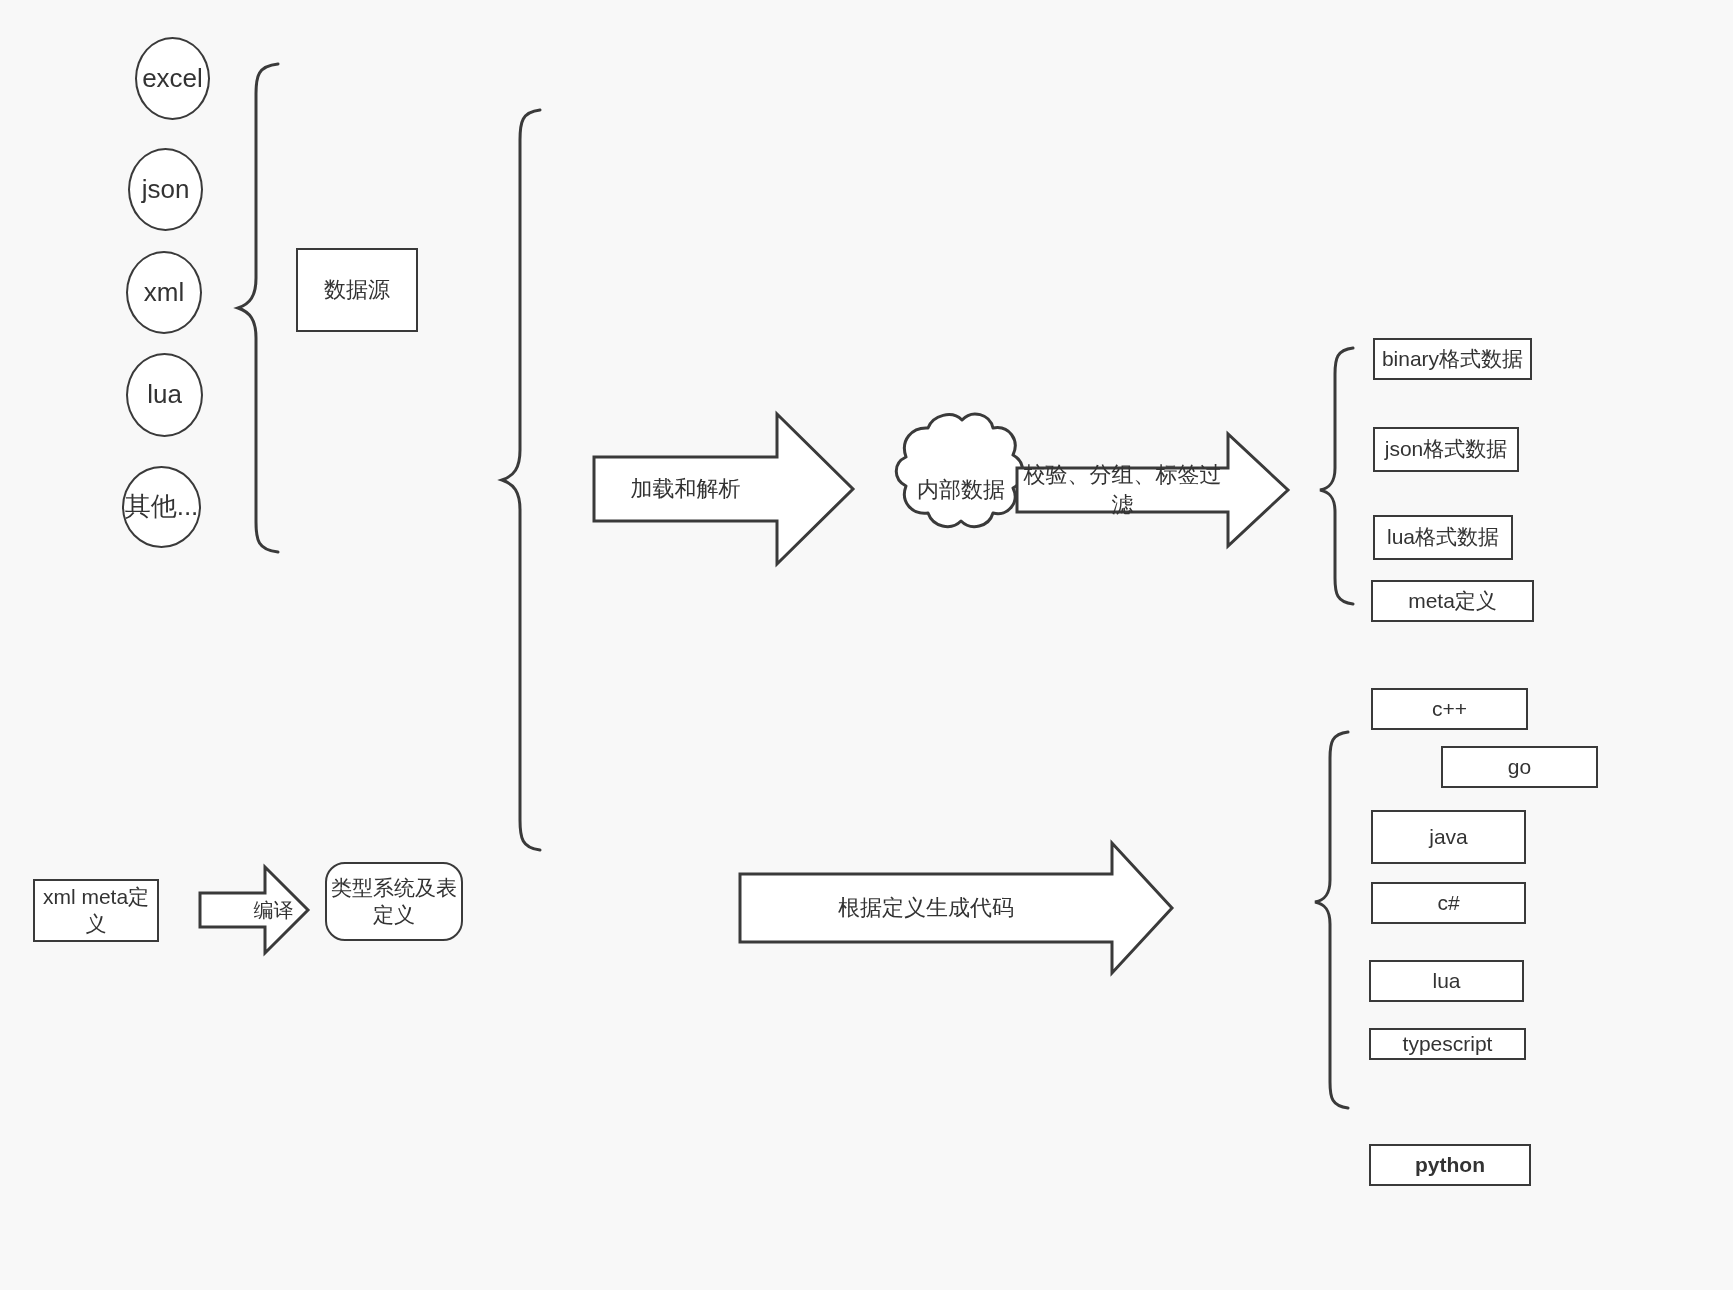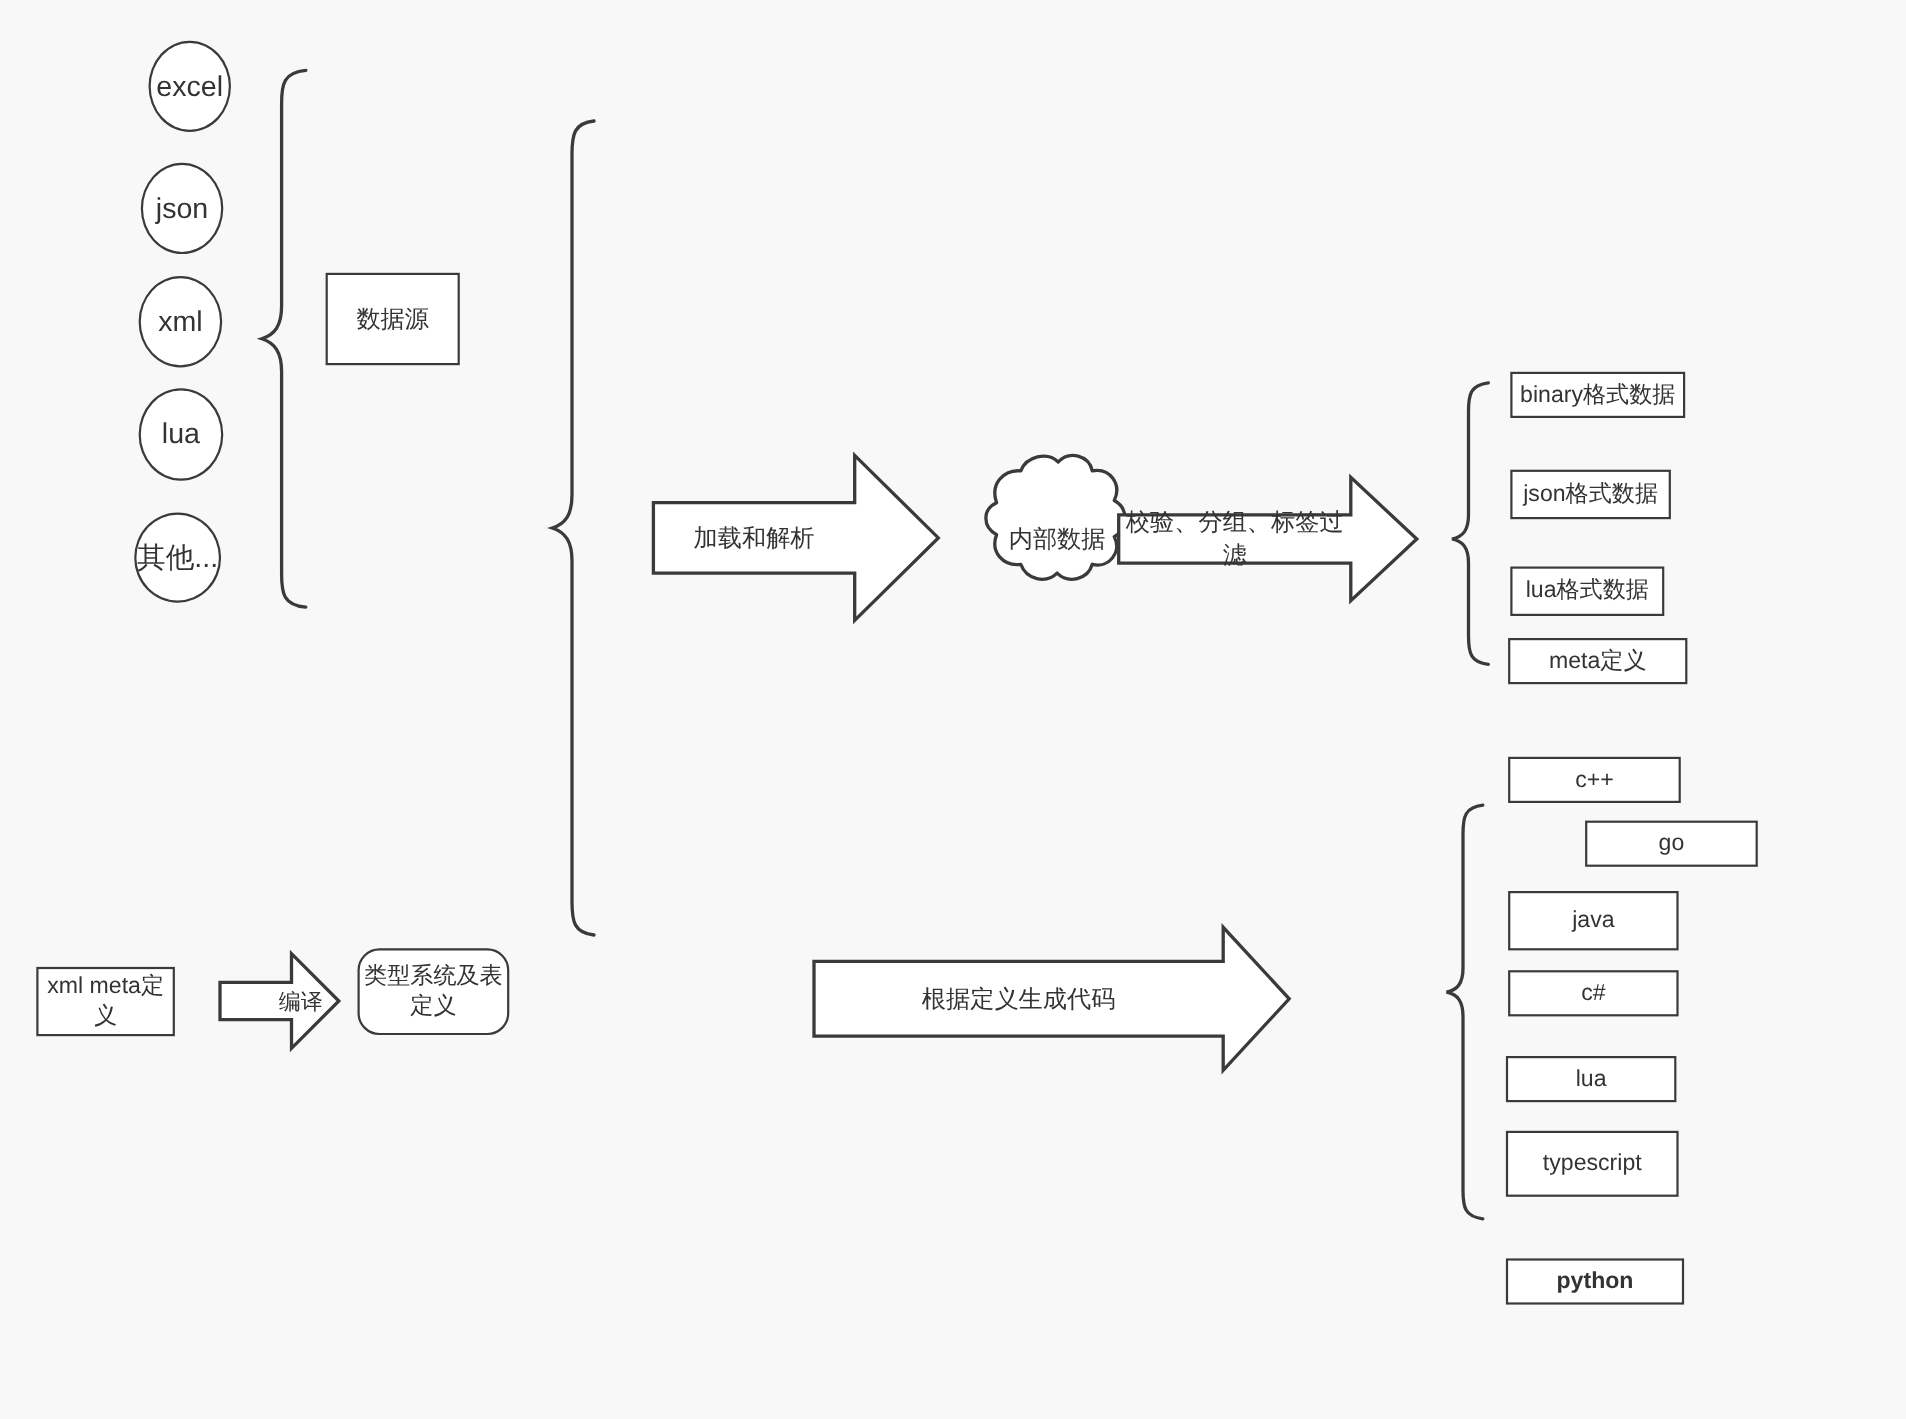--- a/index.html
+++ b/index.html
@@ -207,18 +207,18 @@
 </div>
 <div class="node rect small-box" style="left:1371px; top:810px; width:155px; height:54px;">
   <span>java</span>
 </div>
 <div class="node rect small-box" style="left:1371px; top:882px; width:155px; height:42px;">
   <span>c#</span>
 </div>
 <div class="node rect small-box" style="left:1369px; top:960px; width:155px; height:42px;">
   <span>lua</span>
 </div>
-<div class="node rect small-box" style="left:1369px; top:1028px; width:157px; height:60px;">
+<div class="node rect small-box" style="left:1369px; top:1028px; width:157px; height:32px;">
   <span>typescript</span>
 </div>
 <div class="node rect small-box" style="left:1369px; top:1144px; width:162px; height:42px;font-weight:bold;">
   <span>python</span>
 </div>
 
 </body></html>

